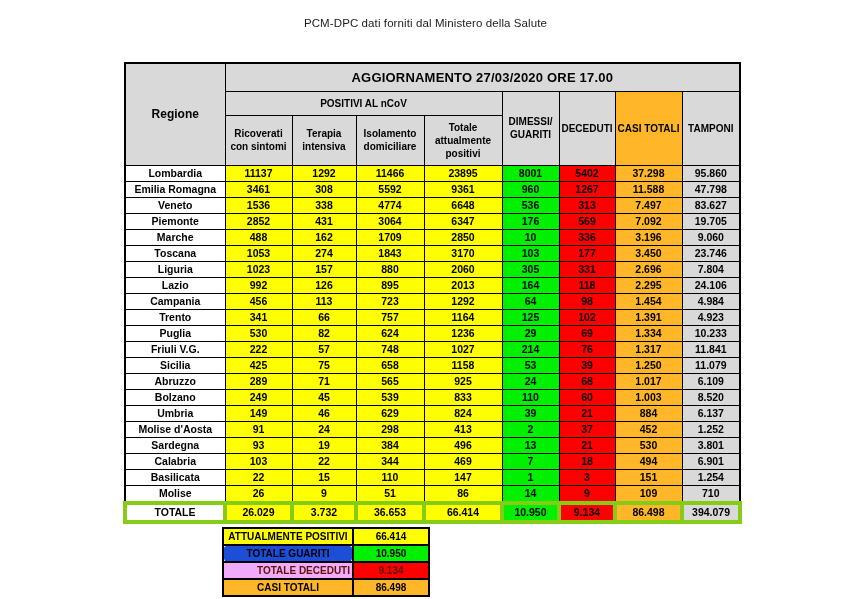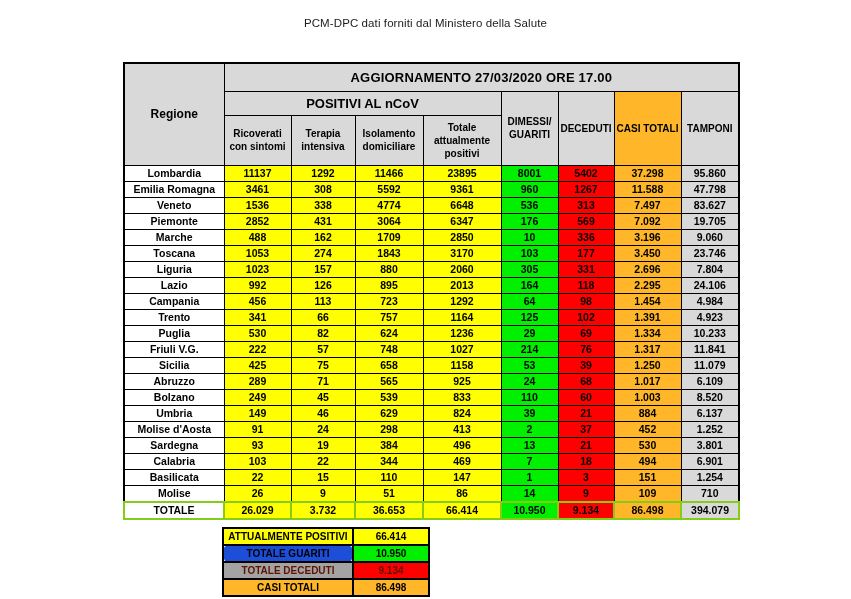--- a/index.html
+++ b/index.html
@@ -18,37 +18,37 @@
     border-collapse:collapse; table-layout:fixed; width:615px;
     border:2px solid #000;
   }
   table.main th, table.main td {
     border:1px solid #000; text-align:center; vertical-align:middle;
     font-weight:bold; color:#000; padding:0; overflow:hidden;
   }
   thead th { background:var(--grey); }
   .update-h { font-size:13px; height:28px; border-bottom:2px solid #000; letter-spacing:0.2px; }
   .region-h { font-size:12px; border-right:2px solid #000; }
-  .group-h  { font-size:13px; height:24px; border-bottom:1px solid #000; }
+  .group-h  { font-size:10px; height:24px; border-bottom:1px solid #000; }
   .sub-h    { font-size:10px; height:50px; line-height:1.3; padding:0 4px; }
   .side-h   { font-size:10px; line-height:1.3; padding:0 2px; }
   .dimessi-h { border-left:2px solid #000; border-right:2px solid #000; }
   .casi-h    { background:var(--orange); border-right:2px solid #000; }
   .sub-first { border-left:2px solid #000; }
   .sub-last  { border-right:2px solid #000; }
 
   tbody td { height:15px; line-height:15px; font-size:10.5px; }
   td.c-region { background:#ffffff; font-size:10.5px; }
   td.c-yellow { background:var(--yellow); }
   td.c-green  { background:var(--green); border-left:2px solid #000; border-right:2px solid #000; }
   td.c-red    { background:var(--red); color:var(--red_text); }
   td.c-orange { background:var(--orange); border-right:2px solid #000; }
   td.c-grey   { background:var(--grey); }
   td.bl2      { border-left:2px solid #000; }
-  tr.total-row td { border:2px solid #84cc16; height:16px;margin-top:15px; }
+  tr.total-row td { border:4px solid #84cc16; height:16px;margin-top:15px; }
 
   .legend-wrap { position:absolute; left:222px; top:527px; }
   table.legend { border-collapse:collapse; }
   table.legend td {
     border:2px solid #000; text-align:center; vertical-align:middle;
     font-weight:bold; font-size:10px; color:#000; height:17px; padding:0 2px;
   }
   td.lg-label { width:130px; }
   td.lg-value { width:76px; }
   .on-red { color:var(--red_text) !important; }
@@ -344,21 +344,21 @@
       <tbody>
           <tr>
             <td class="lg-label" style="background: rgb(255, 255, 0);">ATTUALMENTE POSITIVI</td>
             <td class="lg-value" style="background: rgb(255, 255, 0);">66.414</td>
           </tr>
           <tr>
             <td class="lg-label" style="background: #1d4ed8; border-radius: 6px;">TOTALE GUARITI</td>
             <td class="lg-value" style="background: rgb(0, 240, 0);">10.950</td>
           </tr>
           <tr>
-            <td class="lg-label on-red" style="background: #a3a3a3;">TOTALE DECEDUTI</td>
+            <td class="lg-label on-red" style="background: #f0abfc; text-align: right;">TOTALE DECEDUTI</td>
             <td class="lg-value on-red" style="background: rgb(255, 0, 0);">9.134</td>
           </tr>
           <tr>
             <td class="lg-label" style="background: rgb(255, 182, 41);">CASI TOTALI</td>
             <td class="lg-value" style="background: rgb(255, 182, 41);">86.498</td>
           </tr>
         </tbody>
     </table>
   </div>
 

